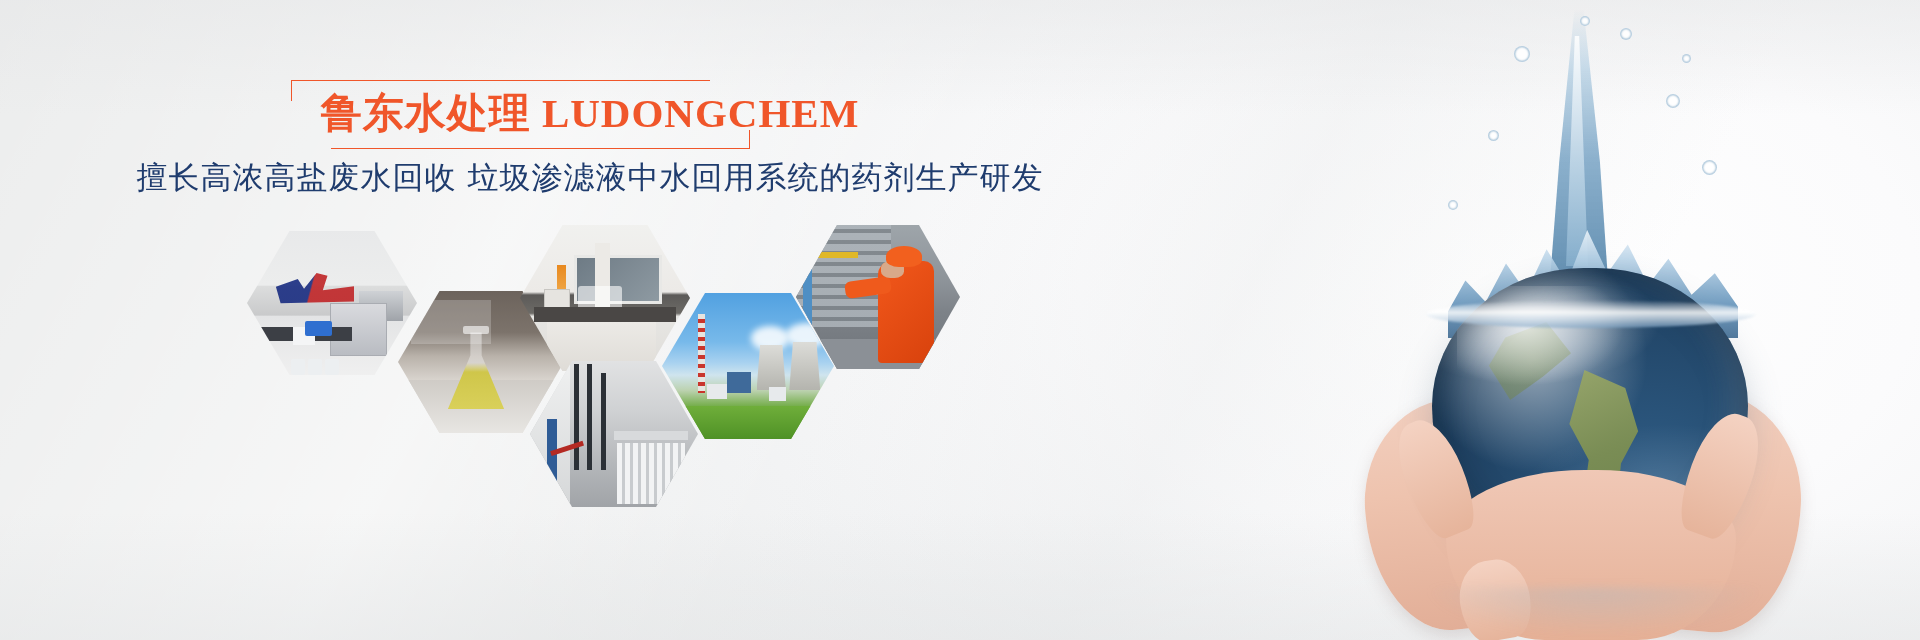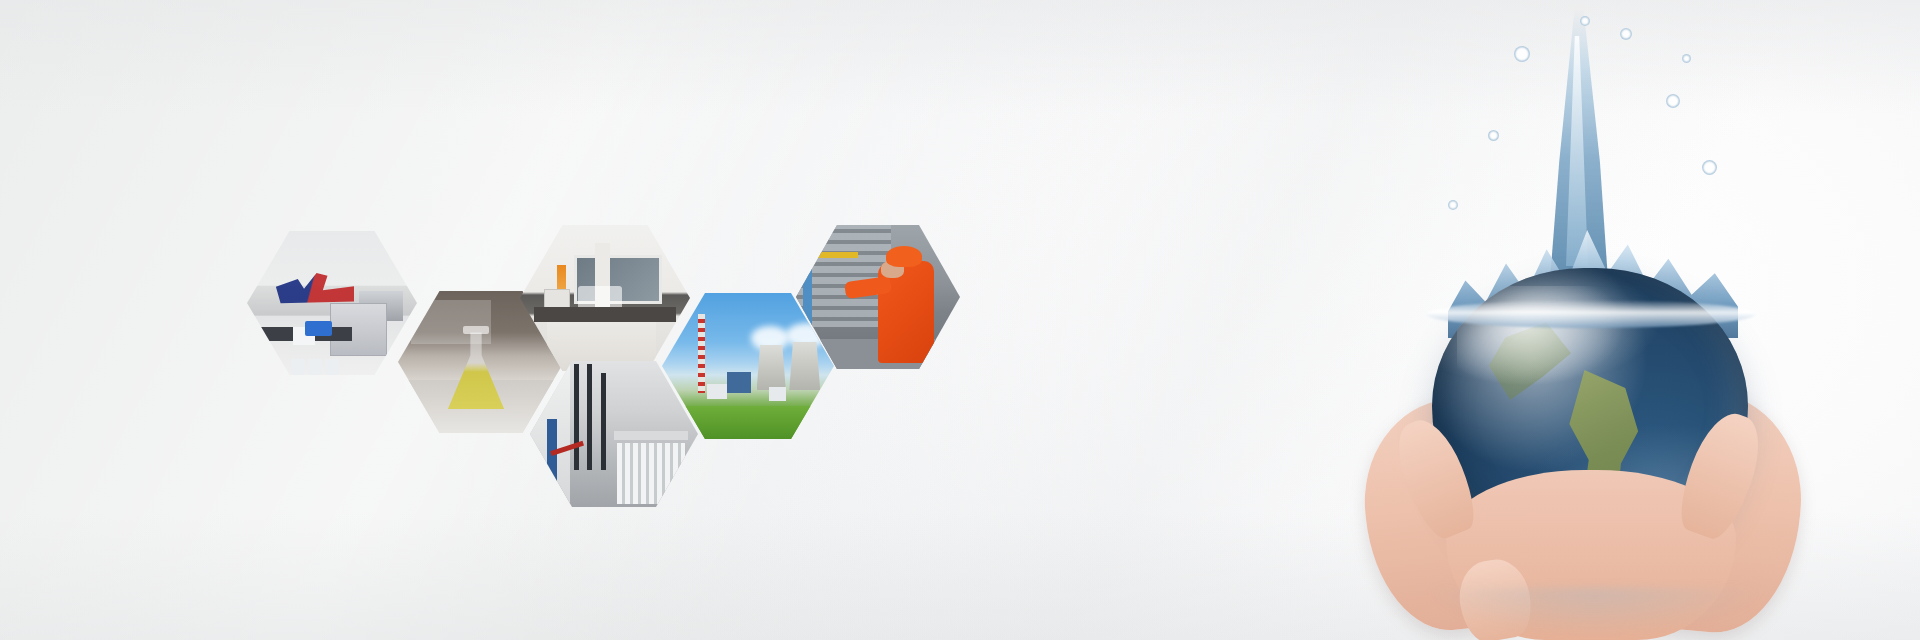--- a/index.html
+++ b/index.html
@@ -218,20 +218,30 @@
     filter:blur(4px);}
 </style>
 </head>
 <body>
 
 <div class="banner">
 
   <div class="sheen"></div>
   <div class="vignette"></div>
 
+  <div class="text-block">
+
+    <div class="title-wrap">
+      <span class="brk brk-tl"></span>
+      <span class="brk brk-br"></span>
+      <h1 class="title">鲁东水处理 LUDONGCHEM</h1>
+    </div>
+
+    <p class="subtitle">擅长高浓高盐废水回收  垃圾渗滤液中水回用系统的药剂生产研发</p>
+  </div>
 
   <div class="hexes">
 
     <div class="hex" id="hex1">
       <div class="ph">
         <span class="wall-txt"></span>
         <span class="cab2"></span>
         <span class="cab"></span>
         <span class="bench"></span>
         <span class="wht"></span>

